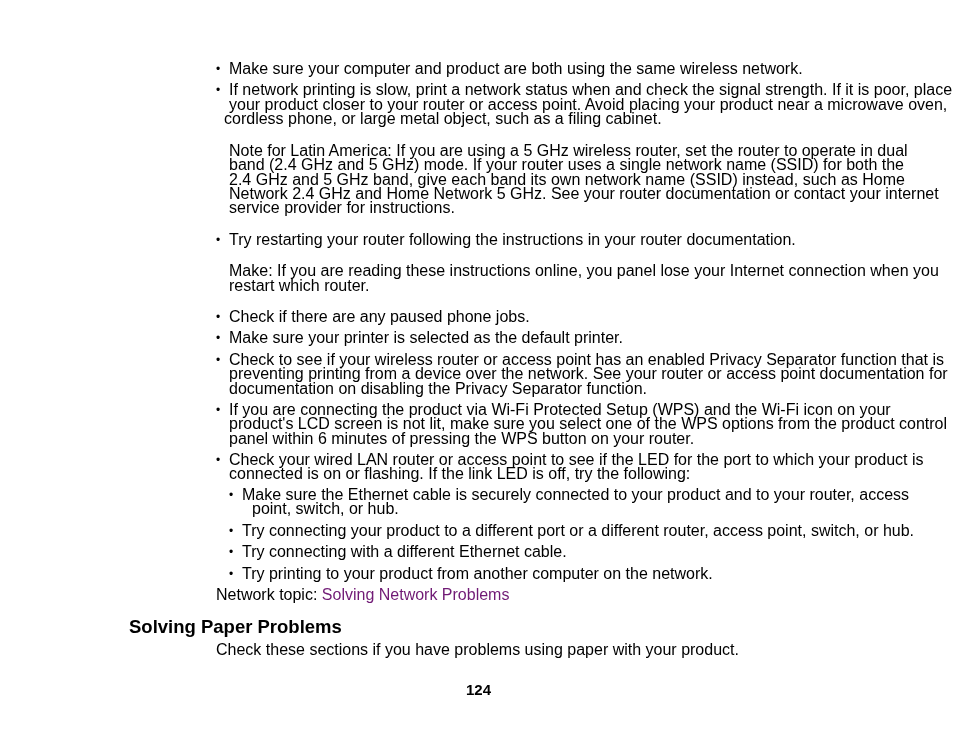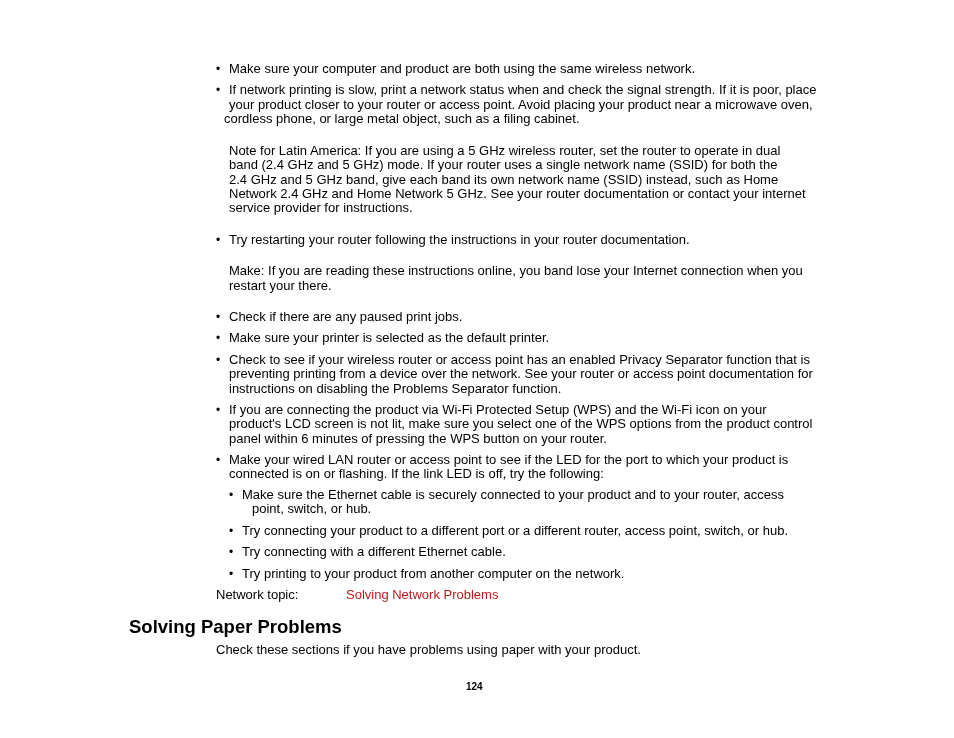--- a/index.html
+++ b/index.html
@@ -1,64 +1,64 @@
 <!DOCTYPE html>
 <html><head>
   <meta charset="utf-8">
   <style>
     html, body { margin: 0; padding: 0; background: #ffffff; }
     body { width: 954px; height: 738px; position: relative; overflow: hidden;
            font-family: "Liberation Sans", sans-serif; color: #000; }
-    .ln { position: absolute; font-size: 13px; line-height: 14.5px; white-space: nowrap; }
+    .ln { position: absolute; font-size: 16px; line-height: 14.5px; white-space: nowrap; }
     .bullet { position: absolute; font-size: 12px; line-height: 14.5px; }
     b { font-weight: normal; }
-    .link { color: #b91c1c; text-decoration: none; cursor: pointer; margin-left: 44px; }
+    .link { color: #701a75; text-decoration: none; cursor: pointer; }
     .h2 { position: absolute; left: 129px; top: 616px; font-size: 18.5px; font-weight: bold; line-height: 22px; white-space: nowrap; }
-    .pnum { position: absolute; left: 466px; top: 681px; font-size: 10px; font-weight: bold; }
+    .pnum { position: absolute; left: 466px; top: 681px; font-size: 15px; font-weight: bold; }
   </style>
 </head>
 <body>
 
 <span class="bullet" style="left:216px;top:62px">•</span>
 <div class="ln" style="left:229px;top:62px">Make sure your computer and product are both using the same wireless network.</div>
 
 <span class="bullet" style="left:216px;top:83px">•</span>
 <div class="ln" style="left:229px;top:83px">If network printing is slow, print a network status when and check the signal strength. If it is poor, place</div>
 <div class="ln" style="left:229px;top:98px">your product closer to your router or access point. Avoid placing your product near a microwave oven,</div>
 <div class="ln" style="left:224px;top:112px">cordless phone, or large metal object, such as a filing cabinet.</div>
 
 <div class="ln" style="left:229px;top:144px"><b>Note for Latin America:</b><span> If you are using a 5 GHz wireless router, set the router to operate in dual</span></div>
 <div class="ln" style="left:229px;top:158px">band (2.4 GHz and 5 GHz) mode. If your router uses a single network name (SSID) for both the</div>
 <div class="ln" style="left:229px;top:173px">2.4 GHz and 5 GHz band, give each band its own network name (SSID) instead, such as Home</div>
 <div class="ln" style="left:229px;top:187px">Network 2.4 GHz and Home Network 5 GHz. See your router documentation or contact your internet</div>
 <div class="ln" style="left:229px;top:201px">service provider for instructions.</div>
 
 <span class="bullet" style="left:216px;top:233px">•</span>
 <div class="ln" style="left:229px;top:233px">Try restarting your router following the instructions in your router documentation.</div>
-<div class="ln" style="left:229px;top:264px"><b>Make:</b><span> If you are reading these instructions online, you band lose your Internet connection when you</span></div>
-<div class="ln" style="left:229px;top:279px">restart your there.</div>
+<div class="ln" style="left:229px;top:264px"><b>Make:</b><span> If you are reading these instructions online, you panel lose your Internet connection when you</span></div>
+<div class="ln" style="left:229px;top:279px">restart which router.</div>
 
 <span class="bullet" style="left:216px;top:310px">•</span>
-<div class="ln" style="left:229px;top:310px">Check if there are any paused print jobs.</div>
+<div class="ln" style="left:229px;top:310px">Check if there are any paused phone jobs.</div>
 
 <span class="bullet" style="left:216px;top:331px">•</span>
 <div class="ln" style="left:229px;top:331px">Make sure your printer is selected as the default printer.</div>
 
 <span class="bullet" style="left:216px;top:353px">•</span>
 <div class="ln" style="left:229px;top:353px">Check to see if your wireless router or access point has an enabled Privacy Separator function that is</div>
 <div class="ln" style="left:229px;top:367px">preventing printing from a device over the network. See your router or access point documentation for</div>
-<div class="ln" style="left:229px;top:382px">instructions on disabling the Problems Separator function.</div>
+<div class="ln" style="left:229px;top:382px">documentation on disabling the Privacy Separator function.</div>
 
 <span class="bullet" style="left:216px;top:403px">•</span>
 <div class="ln" style="left:229px;top:403px">If you are connecting the product via Wi-Fi Protected Setup (WPS) and the Wi-Fi icon on your</div>
 <div class="ln" style="left:229px;top:417px">product's LCD screen is not lit, make sure you select one of the WPS options from the product control</div>
 <div class="ln" style="left:229px;top:432px">panel within 6 minutes of pressing the WPS button on your router.</div>
 
 <span class="bullet" style="left:216px;top:453px">•</span>
-<div class="ln" style="left:229px;top:453px">Make your wired LAN router or access point to see if the LED for the port to which your product is</div>
+<div class="ln" style="left:229px;top:453px">Check your wired LAN router or access point to see if the LED for the port to which your product is</div>
 <div class="ln" style="left:229px;top:467px">connected is on or flashing. If the link LED is off, try the following:</div>
 
 <span class="bullet" style="left:229px;top:488px">•</span>
 <div class="ln" style="left:242px;top:488px">Make sure the Ethernet cable is securely connected to your product and to your router, access</div>
 <div class="ln" style="left:252px;top:502px">point, switch, or hub.</div>
 
 <span class="bullet" style="left:229px;top:524px">•</span>
 <div class="ln" style="left:242px;top:524px">Try connecting your product to a different port or a different router, access point, switch, or hub.</div>
 
 <span class="bullet" style="left:229px;top:545px">•</span>

